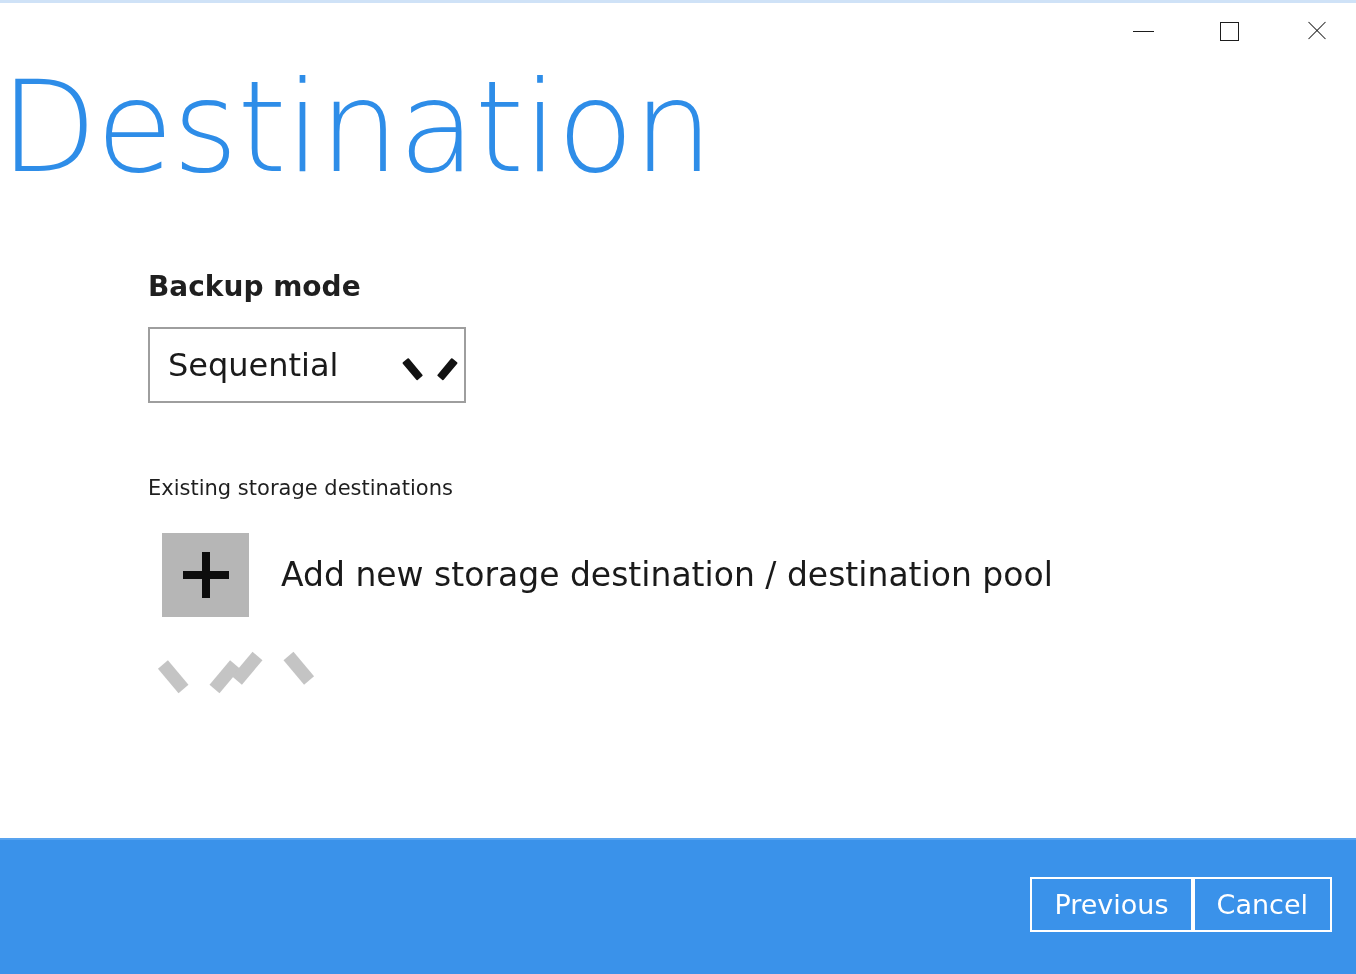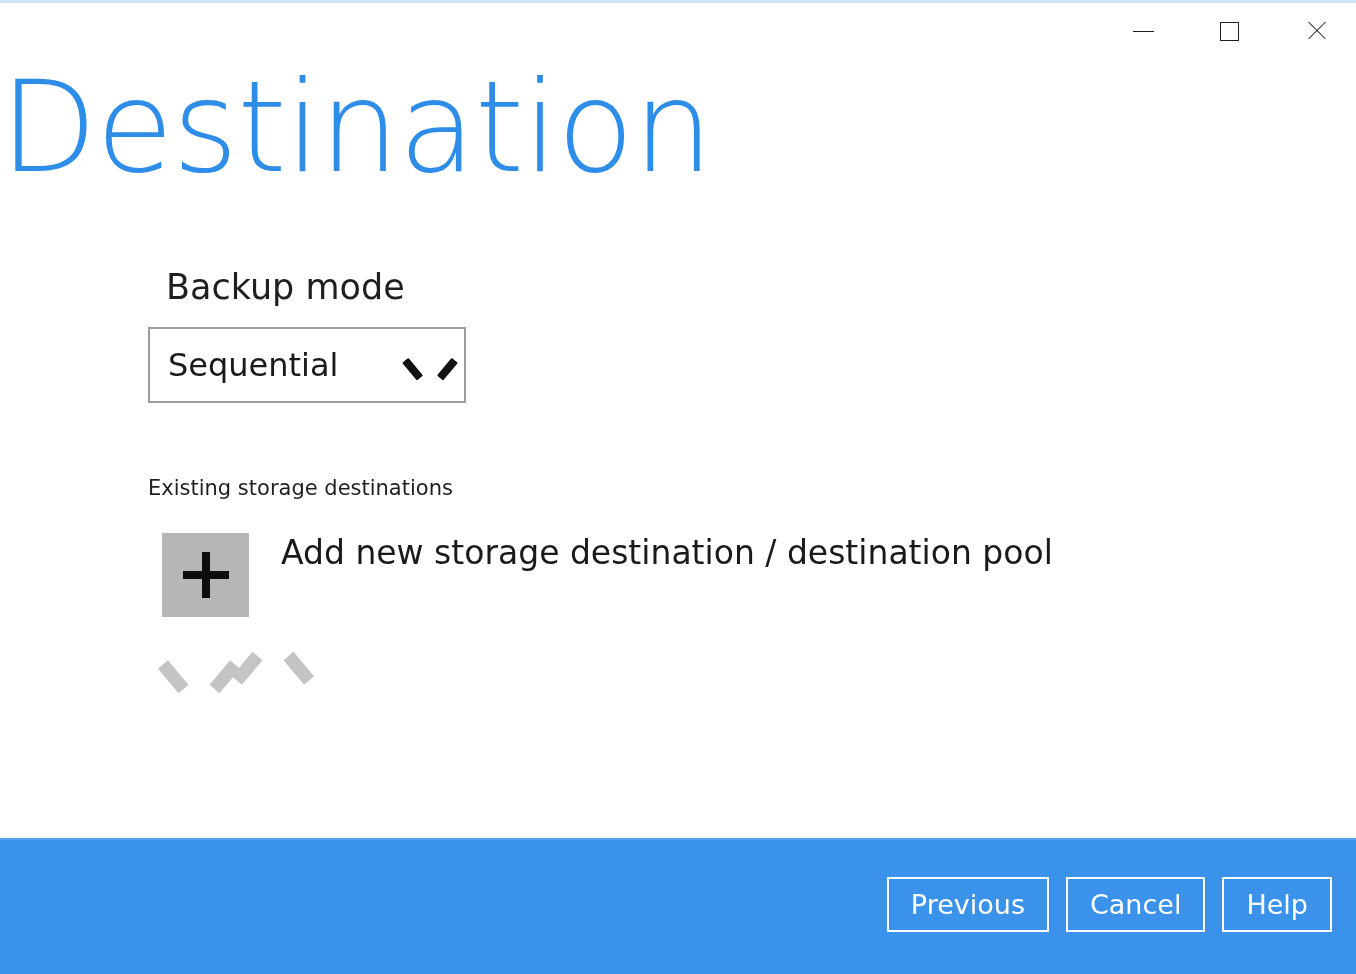--- a/index.html
+++ b/index.html
@@ -98,25 +98,24 @@
 
   
   .content {
     position: absolute;
     top: 265px;
     left: 148px;
     width: 1180px;
   }
 
   .field-label {
-    font-size: 35px;
+    font-size: 28px;
     line-height: 38px;
     color: #1f1f1f;
-    font-weight: 400;
-    margin-left: 18px;
+    font-weight: 700;
   }
 
   .select-box {
     margin-top: 21px;
     width: 318px;
     height: 76px;
     box-sizing: border-box;
     border: 2px solid #9e9e9e;
     background: #ffffff;
     display: flex;
@@ -163,20 +162,21 @@
     margin-top: 66px;
     font-size: 21px;
     line-height: 38px;
     color: #1f1f1f;
   }
 
   .dest-row {
     margin-top: 26px;
     margin-left: 14px;
     display: flex;
+    align-items: center;
   }
   .add-btn {
     flex: 0 0 auto;
     width: 87px;
     height: 84px;
     background: #b6b6b6;
     display: flex;
     align-items: center;
     justify-content: center;
     cursor: default;
@@ -261,21 +261,20 @@
     background: #3a92ea;
     border-top: 2px solid #58a3ef;
     box-sizing: border-box;
   }
   .footer-buttons {
     position: absolute;
     right: 24px;
     top: 37px;
     display: flex;
     align-items: center;
-    gap: 17px;
   }
   .footer-btn {
     box-sizing: border-box;
     height: 55px;
     border: 2px solid #ffffff;
     background: transparent;
     color: #ffffff;
     font-family: "DejaVu Sans", "Liberation Sans", sans-serif;
     font-size: 27px;
     line-height: 51px;
@@ -331,17 +330,16 @@
         <span class="bar r"></span>
       </button>
     </div>
 
   </div>
 
   <div class="footer">
     <div class="footer-buttons">
       <button class="footer-btn">Previous</button>
       <button class="footer-btn">Cancel</button>
-      <button class="footer-btn">Help</button>
     </div>
   </div>
 
 </div>
 
 </body></html>

